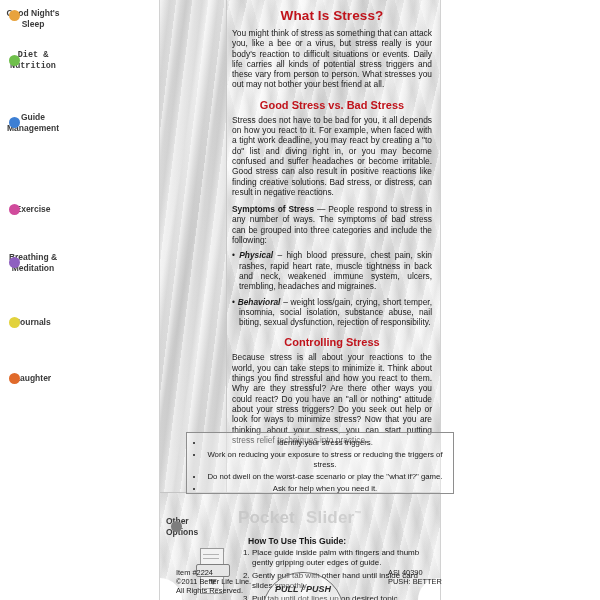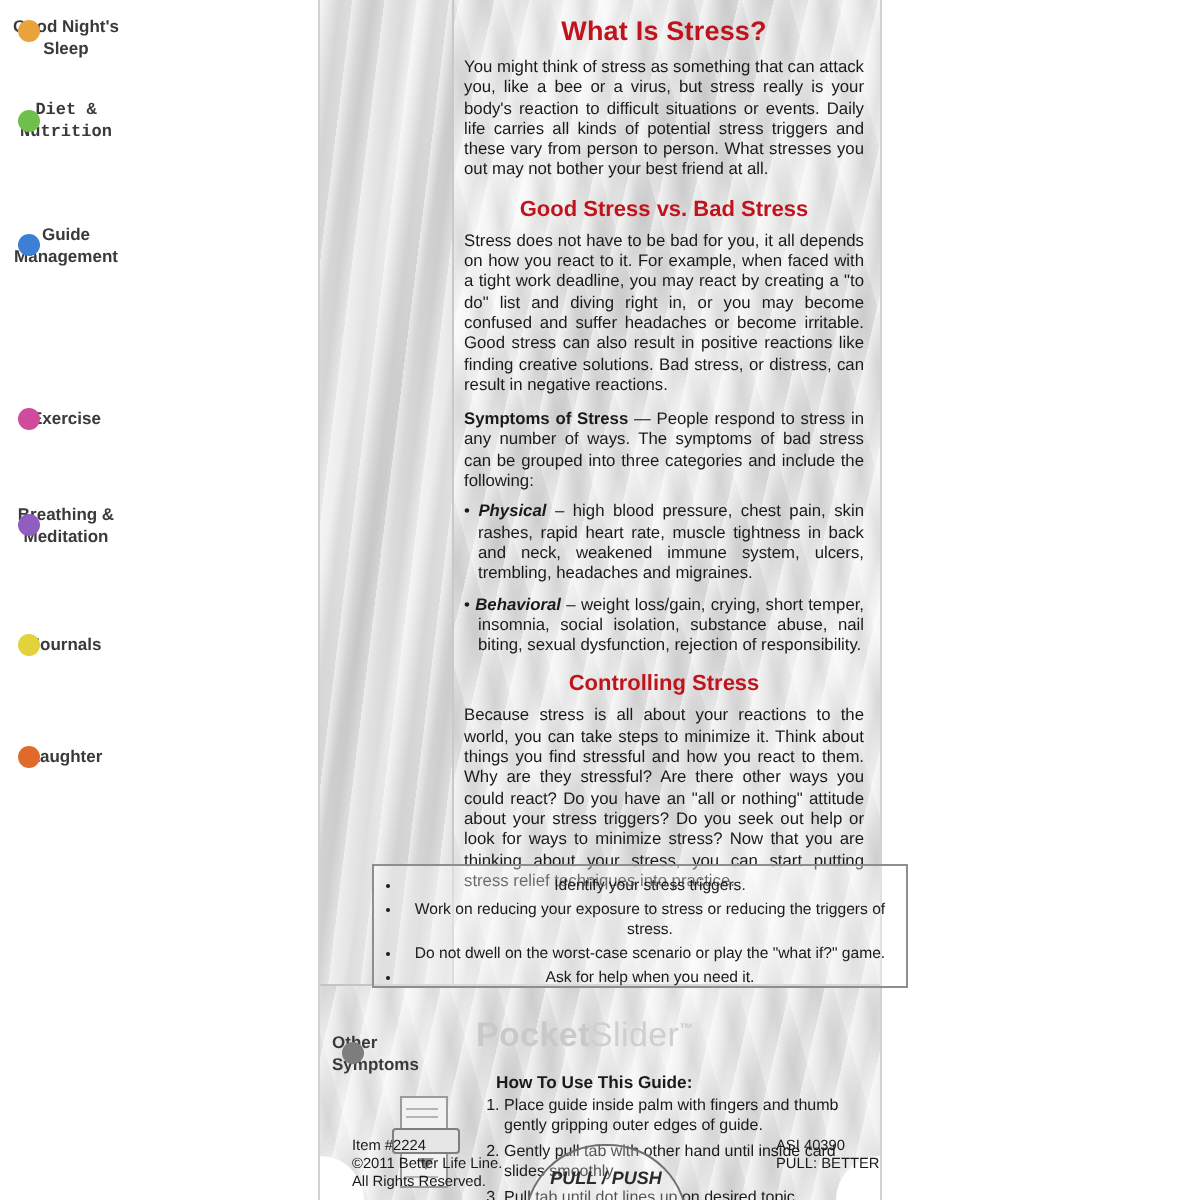--- a/index.html
+++ b/index.html
@@ -168,21 +168,21 @@
   
   .brand {
     position: absolute;
     left: 238px;
     top: 508px;
     font-size: 17px;
     color: #c9c9c9;
     font-weight: bold;
     letter-spacing: 0.2px;
   }
-  .brand .light { font-weight: normal; color: #cfcfcf; }
+  .brand .light { font-weight: bold; color: #cfcfcf; margin-left: 11px; }
   .brand .tm { font-size: 7px; vertical-align: super; }
 
   .other-options {
     position: absolute;
     left: 166px;
     top: 516px;
     width: 58px;
     text-align: left;
     font-size: 8.5px;
     font-weight: bold;
@@ -343,21 +343,21 @@
   </div>
 
   <div class="tab-item" style="top:373px;">
     <span class="dot" style="top:0px;background:#e06a2b;"></span>
     <div>Laughter</div>
   </div>
 
   <div class="other-options">
     <span class="dot" style="top:5px;left:5px;background:#7d7d7d;position:absolute;"></span>
     <div>Other</div>
-    <div>Symptoms</div>
+    <div>Options</div>
   </div>
 
   <div class="content">
 
     <h1 class="title">What Is Stress?</h1>
     <p class="body">You might think of stress as something that can attack you, like a bee or a virus, but stress really is your body's reaction to difficult situations or events. Daily life carries all kinds of potential stress triggers and these vary from person to person. What stresses you out may not bother your best friend at all.</p>
 
     <h2 class="subhead">Good Stress vs. Bad Stress</h2>
     <p class="body">Stress does not have to be bad for you, it all depends on how you react to it. For example, when faced with a tight work deadline, you may react by creating a "to do" list and diving right in, or you may become confused and suffer headaches or become irritable. Good stress can also result in positive reactions like finding creative solutions. Bad stress, or distress, can result in negative reactions.</p>
 
@@ -410,18 +410,18 @@
   </div>
 
   <div class="footer-left">
     <div>Item #2224</div>
     <div>©2011 Better Life Line.</div>
     <div>All Rights Reserved.</div>
   </div>
 
   <div class="footer-right">
     <div>ASI 40390</div>
-    <div>PULL: BETTER</div>
+    <div>PUSH: BETTER</div>
   </div>
 
   <div class="pull-push">PULL / PUSH</div>
 
 </div>
 
 </body></html>

